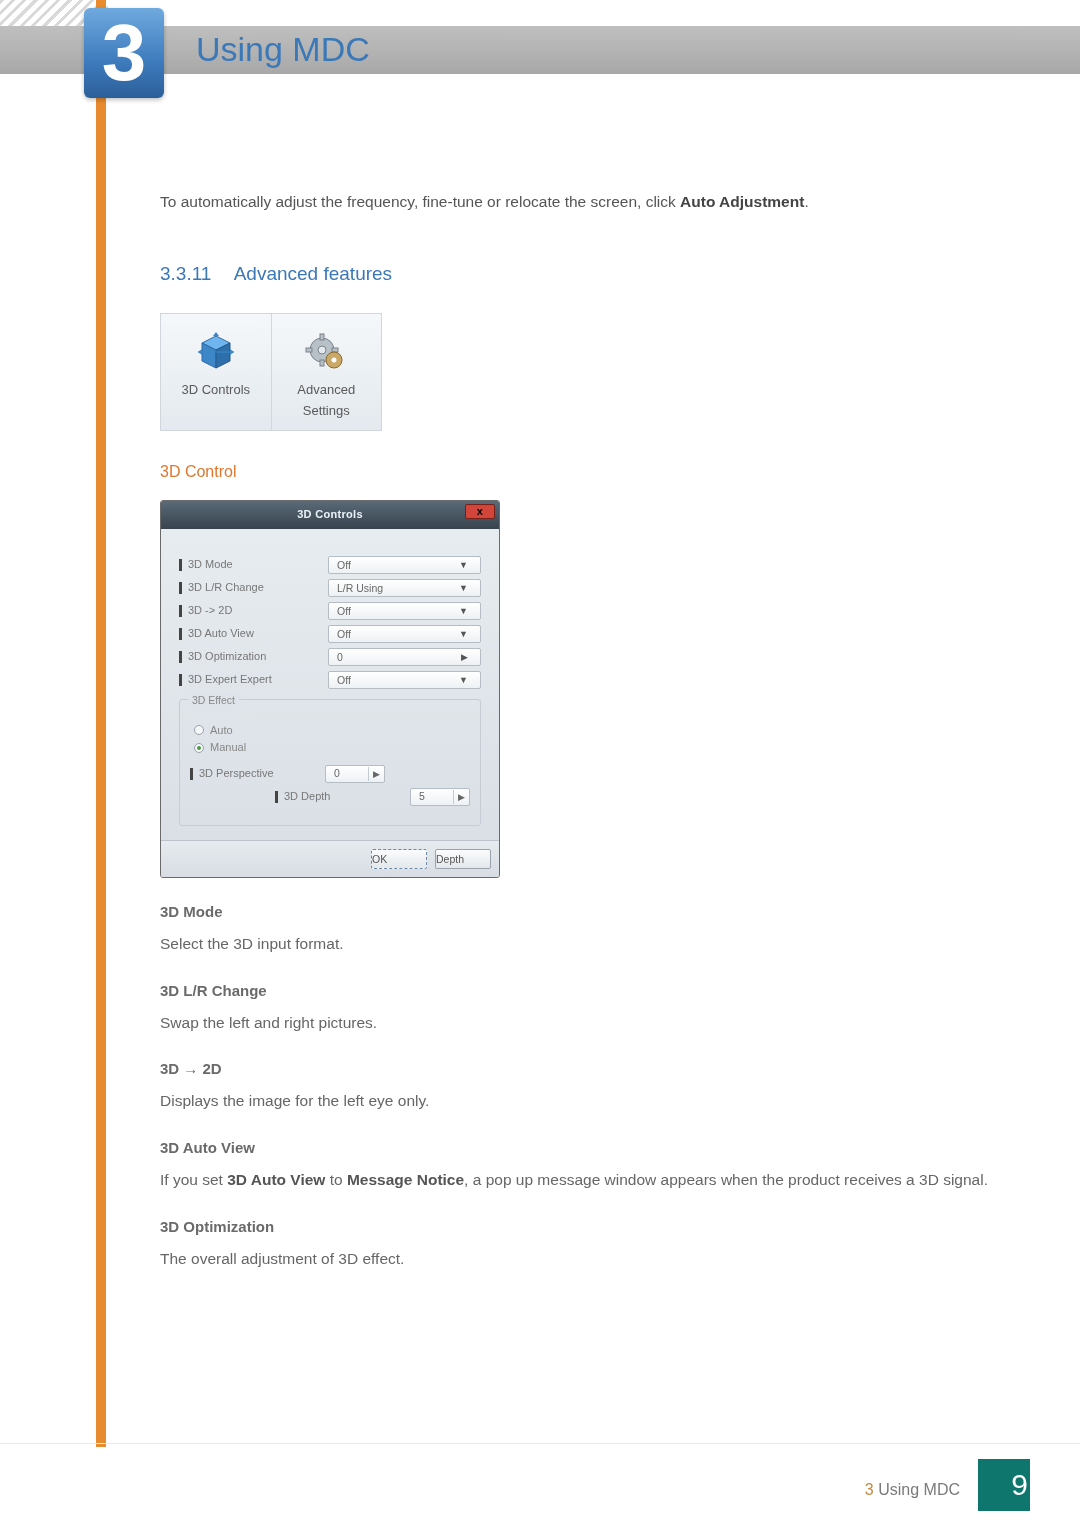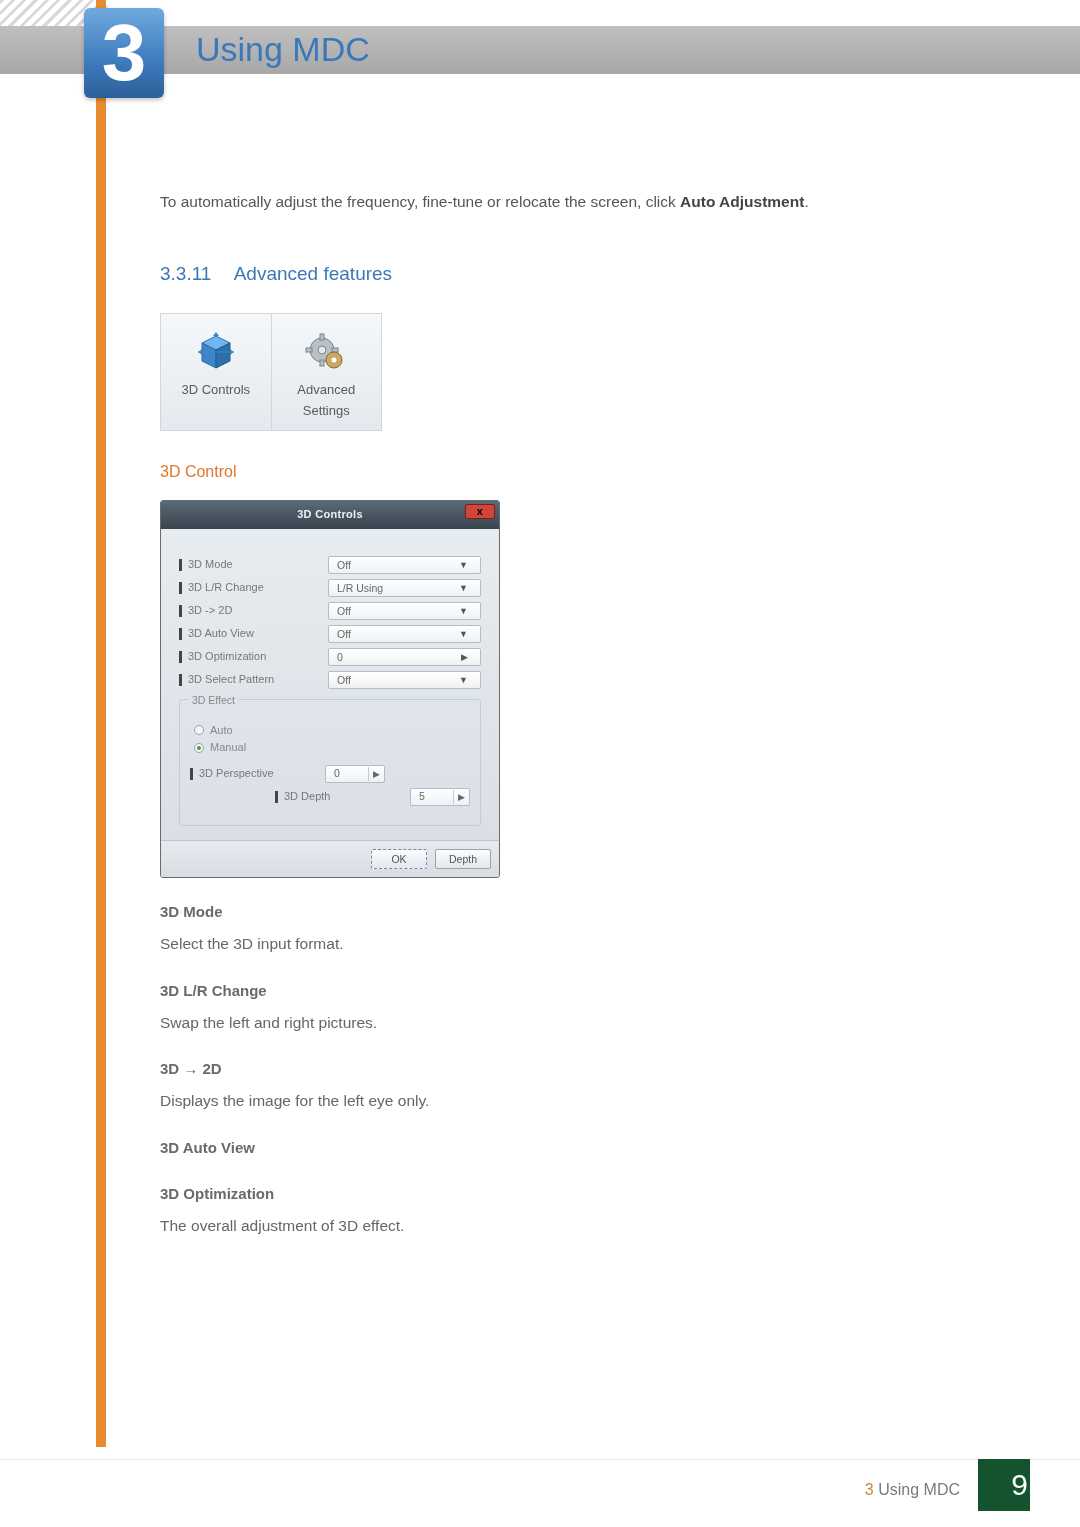--- a/index.html
+++ b/index.html
@@ -177,40 +177,40 @@
     background: linear-gradient(#e6ebef,#d7dde3);
     padding: 8px;
     display:flex; justify-content:flex-end; gap:8px;
   }
   .btn {
     width: 56px; height: 20px;
     border: 1px solid #9aa3ab;
     border-radius: 2px;
     background: linear-gradient(#fbfcfd,#e3e8ec);
     font-size: 10.5px; color:#555;
-    text-align:center; line-height:18px;
+    line-height:18px;
   }
   .btn.primary { border:1px dashed #6a8aa8; }
 
   
   .page-footer {
     position:absolute;
     bottom:0; left:0; right:0;
-    height:68px;
+    height:84px;
     border-top: 1px solid #eaeaea;
   }
   .footer-label {
     position:absolute; right: 120px; bottom: 28px;
     color:#7a7a7a; font-size:16px;
   }
   .footer-label .accent { color:#c58b44; font-weight:500; }
   .page-num {
     position:absolute; right:50px; bottom:16px;
     width:52px; height:52px;
-    background:#14532d;
+    background:#0f766e;
     color:#fff; font-size:30px;
     display:flex; align-items:center; justify-content:center;padding-left:48px;
   }
 </style>
 </head>
 <body>
 
 <div class="hatching"></div>
 <div class="header-band"></div>
 <div class="left-strip"></div>
@@ -304,21 +304,21 @@
       <div class="row">
           <span class="bar"></span>
           <span class="lbl">3D Optimization</span>
         <div class="combo">
             <span>0</span>
             <span class="caret">▶</span>
           </div>
         </div>
       <div class="row">
           <span class="bar"></span>
-          <span class="lbl">3D Select Pattern</span>
+          <span class="lbl">3D Expert Expert</span>
         <div class="combo">
             <span>Off</span>
             <span class="caret">▼</span>
           </div>
         </div>
 
       <div class="fieldset">
         <span class="legend">3D Effect</span>
         <div class="radio-row">
             <span class="radio-dot"></span>
@@ -355,20 +355,23 @@
   <div class="item-title">3D Mode</div>
   <div class="item-desc">Select the 3D input format.</div>
 
   <div class="item-title">3D L/R Change</div>
   <div class="item-desc">Swap the left and right pictures.</div>
 
   <div class="item-title">3D → 2D</div>
   <div class="item-desc">Displays the image for the left eye only.</div>
 
   <div class="item-title">3D Auto View</div>
+  <div class="item-desc">
+    <span>If you set </span><span class="bold">3D Auto View</span><span> to </span><span class="bold">Message Notice</span><span>, a pop up message window appears when the product receives a 3D signal.</span>
+  </div>
 
   <div class="item-title">3D Optimization</div>
   <div class="item-desc">The overall adjustment of 3D effect.</div>
 </div>
 
 <div class="page-footer">
   <div class="footer-label">
     <span class="accent">3</span>
     <span> </span><span>Using MDC</span>
   </div>

